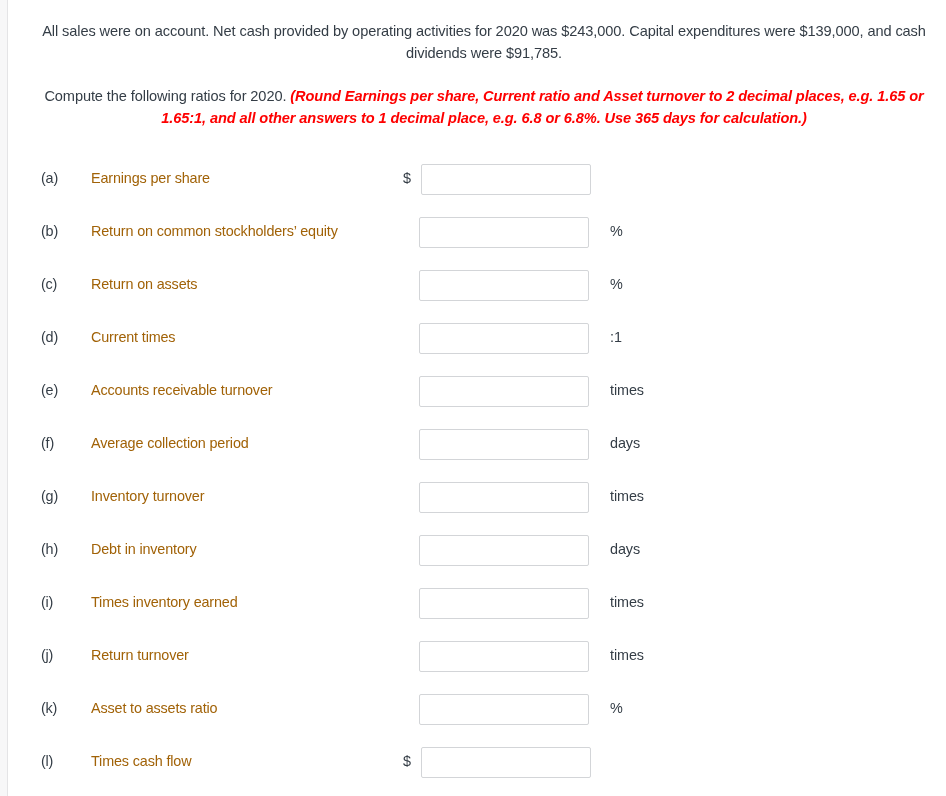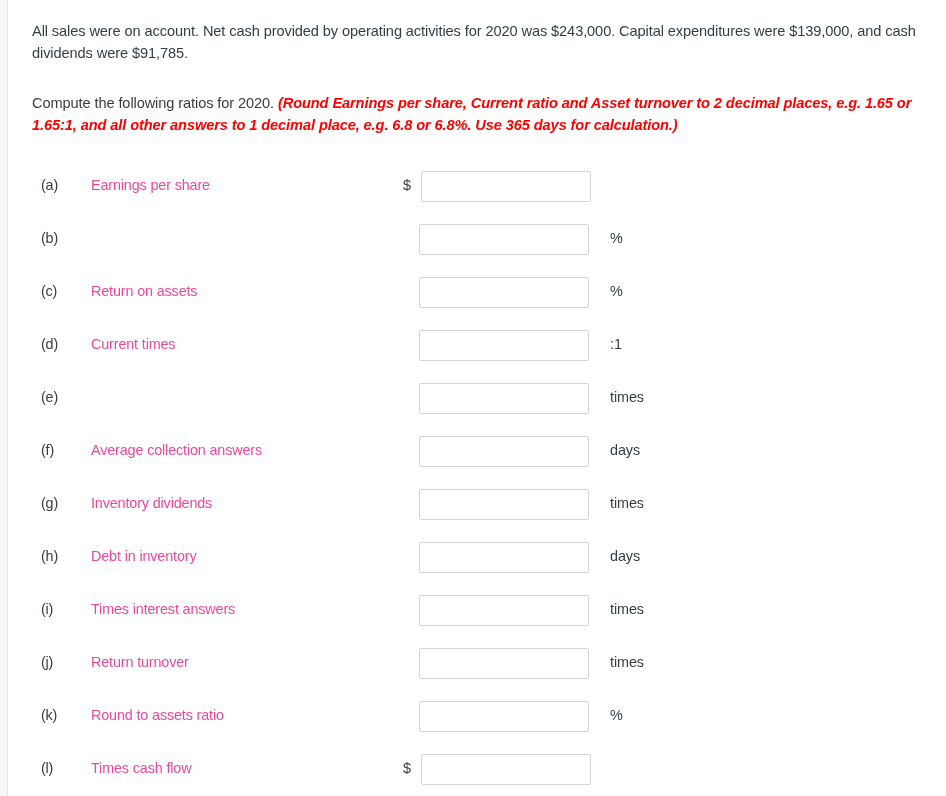--- a/index.html
+++ b/index.html
@@ -41,24 +41,25 @@
   .prose {
     padding: 21px 10px 0 23px;
   }
 
   p.para {
     margin: 0;
     font-size: 14.6px;
     line-height: 21.5px;
     color: #343d46;
     letter-spacing: -0.1px;
+    text-align: center;
   }
 
   p.para.second {
-    margin-top: 29px;
+    margin-top: 22px;
   }
 
   .instruction {
     color: #fe0000;
     font-weight: bold;
     font-style: italic;
   }
 
   
   .ratio-list {
@@ -81,21 +82,21 @@
     color: #343d46;
     letter-spacing: -0.2px;
   }
 
   .row-label {
     position: absolute;
     left: 82px;
     top: 8px;
     font-size: 14.4px;
     line-height: 18px;
-    color: #ec4899;
+    color: #a16207;
     letter-spacing: -0.15px;
     white-space: nowrap;
   }
 
   .row-prefix {
     position: absolute;
     left: 394px;
     top: 8px;
     font-size: 14.4px;
     line-height: 18px;
@@ -146,73 +147,75 @@
 
   <div class="ratio-list" id="ratio-list">
       <div class="ratio-row has-prefix">
         <span class="row-letter">(a)</span>
         <span class="row-label">Earnings per share</span>
         <span class="row-prefix">$</span>
         <input type="text" class="row-input" placeholder="" style="">
       </div>
       <div class="ratio-row">
         <span class="row-letter">(b)</span>
+        <span class="row-label">Return on common stockholders’ equity</span>
         <input type="text" class="row-input" placeholder="" style="">
         <span class="row-suffix">%</span>
       </div>
       <div class="ratio-row">
         <span class="row-letter">(c)</span>
         <span class="row-label">Return on assets</span>
         <input type="text" class="row-input" placeholder="" style="">
         <span class="row-suffix">%</span>
       </div>
       <div class="ratio-row">
         <span class="row-letter">(d)</span>
         <span class="row-label">Current times</span>
         <input type="text" class="row-input" placeholder="" style="">
         <span class="row-suffix">:1</span>
       </div>
       <div class="ratio-row">
         <span class="row-letter">(e)</span>
+        <span class="row-label">Accounts receivable turnover</span>
         <input type="text" class="row-input" placeholder="" style="">
         <span class="row-suffix">times</span>
       </div>
       <div class="ratio-row">
         <span class="row-letter">(f)</span>
-        <span class="row-label">Average collection answers</span>
+        <span class="row-label">Average collection period</span>
         <input type="text" class="row-input" placeholder="" style="">
         <span class="row-suffix">days</span>
       </div>
       <div class="ratio-row">
         <span class="row-letter">(g)</span>
-        <span class="row-label">Inventory dividends</span>
+        <span class="row-label">Inventory turnover</span>
         <input type="text" class="row-input" placeholder="" style="">
         <span class="row-suffix">times</span>
       </div>
       <div class="ratio-row">
         <span class="row-letter">(h)</span>
         <span class="row-label">Debt in inventory</span>
         <input type="text" class="row-input" placeholder="" style="">
         <span class="row-suffix">days</span>
       </div>
       <div class="ratio-row">
         <span class="row-letter">(i)</span>
-        <span class="row-label">Times interest answers</span>
+        <span class="row-label">Times inventory earned</span>
         <input type="text" class="row-input" placeholder="" style="">
         <span class="row-suffix">times</span>
       </div>
       <div class="ratio-row">
         <span class="row-letter">(j)</span>
         <span class="row-label">Return turnover</span>
         <input type="text" class="row-input" placeholder="" style="">
         <span class="row-suffix">times</span>
       </div>
       <div class="ratio-row">
         <span class="row-letter">(k)</span>
-        <span class="row-label">Round to assets ratio</span>
+        <span class="row-label">Asset to assets ratio</span>
         <input type="text" class="row-input" placeholder="" style="">
         <span class="row-suffix">%</span>
       </div>
       <div class="ratio-row has-prefix">
         <span class="row-letter">(l)</span>
         <span class="row-label">Times cash flow</span>
         <span class="row-prefix">$</span>
         <input type="text" class="row-input" placeholder="" style="">
       </div>
     </div>

